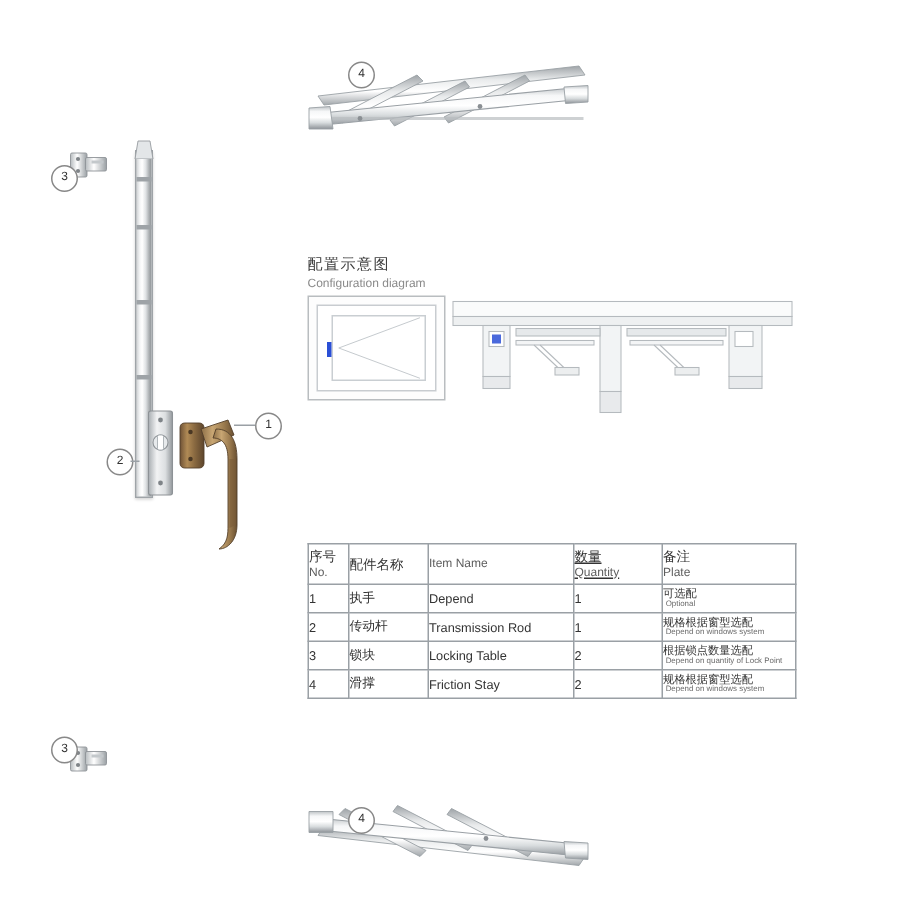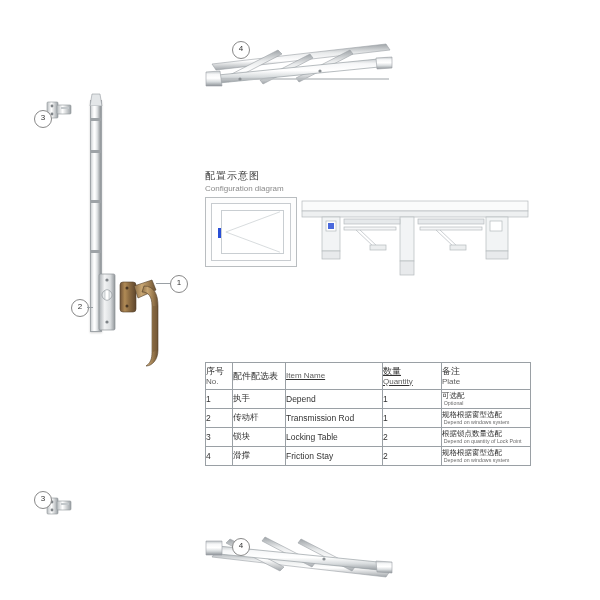--- a/index.html
+++ b/index.html
@@ -68,21 +68,21 @@
     border:1px solid #9aa0a5;
     padding:0;
     text-align:left;
     vertical-align:middle;
     font-weight:normal;
   }
   .tbl th{height:26px;}
   .tbl td{height:18px;}
   .c-no{width:26px;}
   .c-name-cn{width:52px;}
-  .c-name-en{width:96px;text-decoration:underline;}
+  .c-name-en{width:96px;}
   .c-qty{width:58px;text-decoration:underline;}
   .c-mark{width:88px;}
   .hcn{font-size:9px;color:#333;display:block;line-height:11px;}
   .hen{font-size:8px;color:#5d5d5d;display:block;line-height:10px;}
   .cell-cn{font-size:8.5px;color:#333;}
   .cell-en{font-size:8.5px;color:#333;}
   .cell-no{font-size:8.5px;color:#333;}
   .cell-qty{font-size:8.5px;color:#333;}
   .mark-cn{font-size:7.5px;color:#333;display:block;line-height:9px;}
   .mark-en{font-size:5.5px;color:#6a6a6a;display:block;line-height:7px;
@@ -281,21 +281,21 @@
 
 
   <table class="tbl">
     <thead>
       <tr>
         <th class="c-no">
           <span class="hcn">序号</span>
           <span class="hen">No.</span>
         </th>
         <th class="c-name-cn">
-          <span class="hcn">配件配选表</span>
+          <span class="hcn">配件名称</span>
         </th>
         <th class="c-name-en">
           <span class="hen">Item Name</span>
         </th>
         <th class="c-qty">
           <span class="hcn">数量</span>
           <span class="hen">Quantity</span>
         </th>
         <th class="c-mark">
           <span class="hcn">备注</span>

